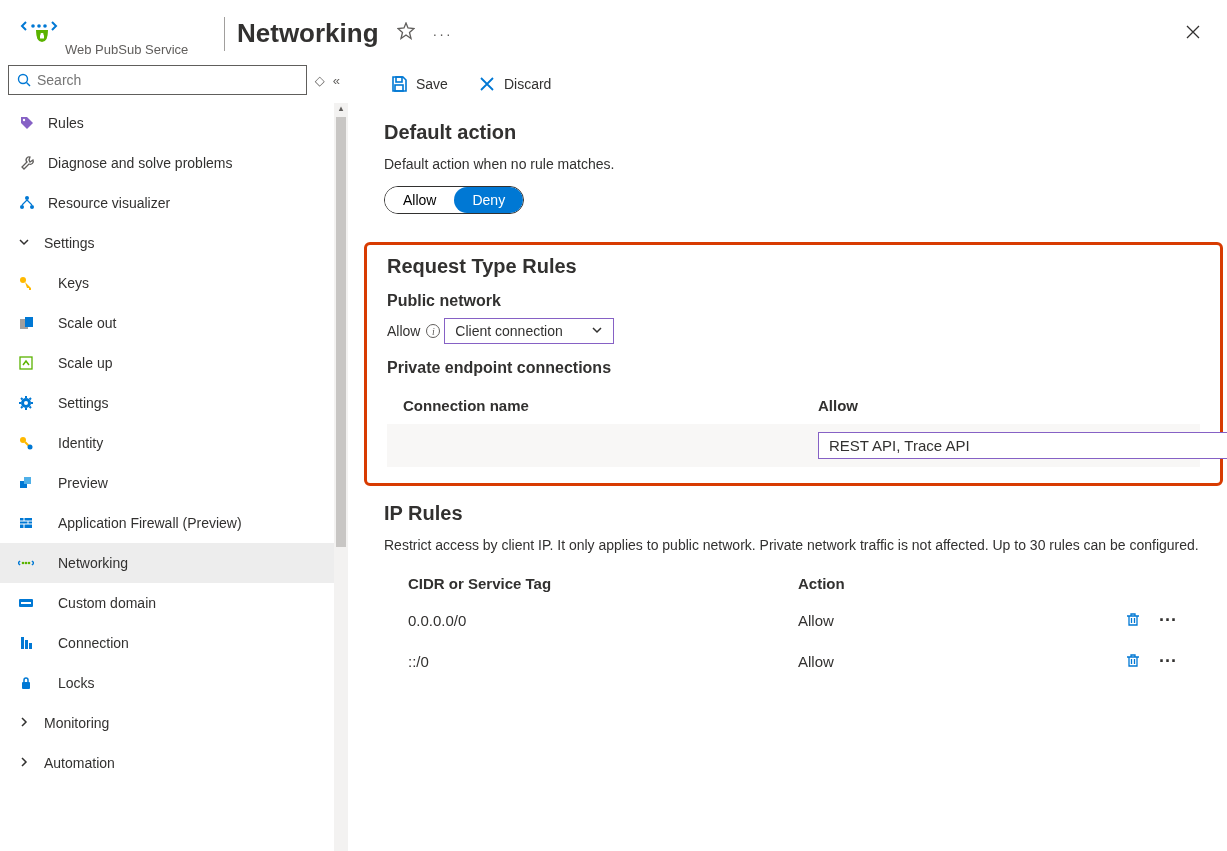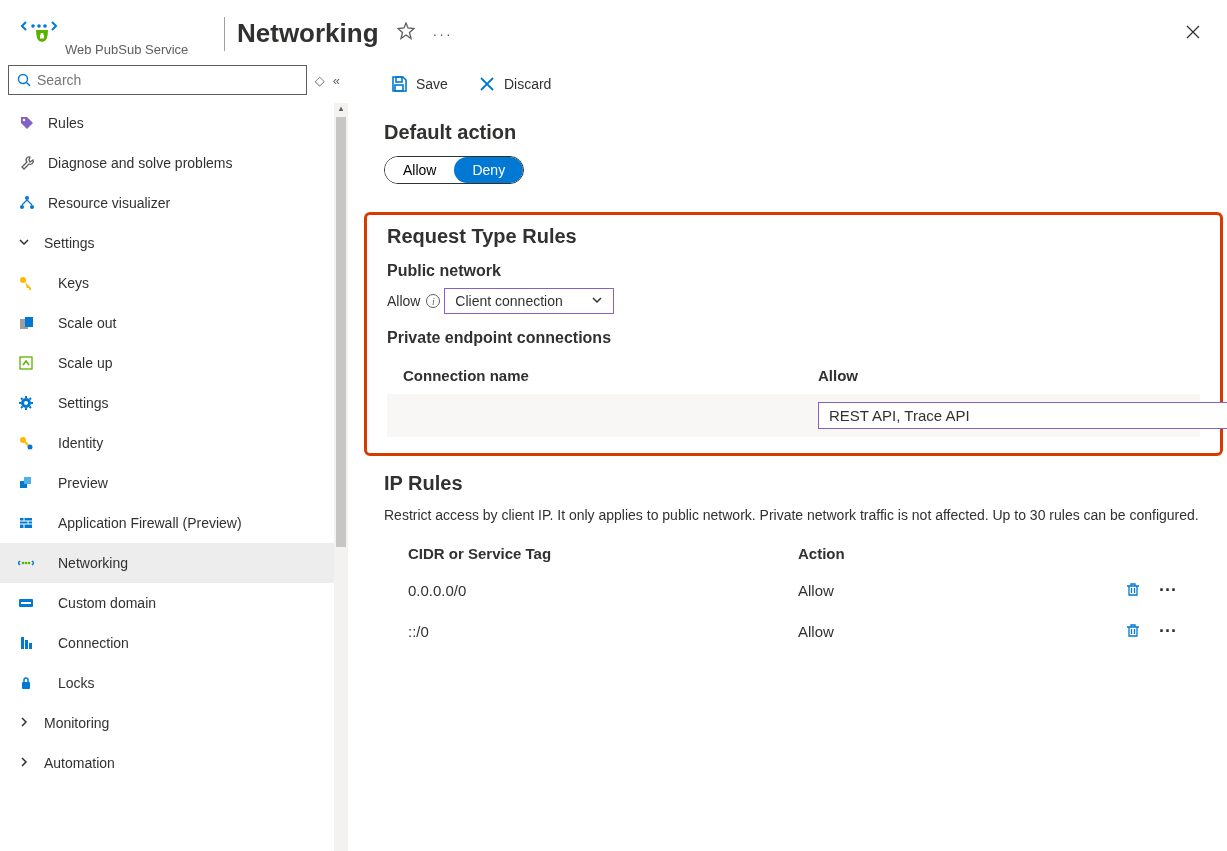--- a/index.html
+++ b/index.html
@@ -308,20 +308,21 @@
         <button class="cmd-btn">
           <svg width="18" height="18" viewBox="0 0 18 18">
               <path d="M3 3 L15 15 M15 3 L3 15" stroke="#0078d4" stroke-width="1.8"></path>
             </svg>
           <span>Discard</span>
         </button>
       </div>
 
       <div class="section">
         <div class="h2">Default action</div>
+        <div class="desc">Default action when no rule matches.</div>
         <div class="toggle-group">
           <button class="toggle-btn">Allow</button>
           <button class="toggle-btn active">Deny</button>
         </div>
       </div>
 
       <div class="highlight-box">
         <div class="inner">
           <div class="h2">Request Type Rules</div>
 

